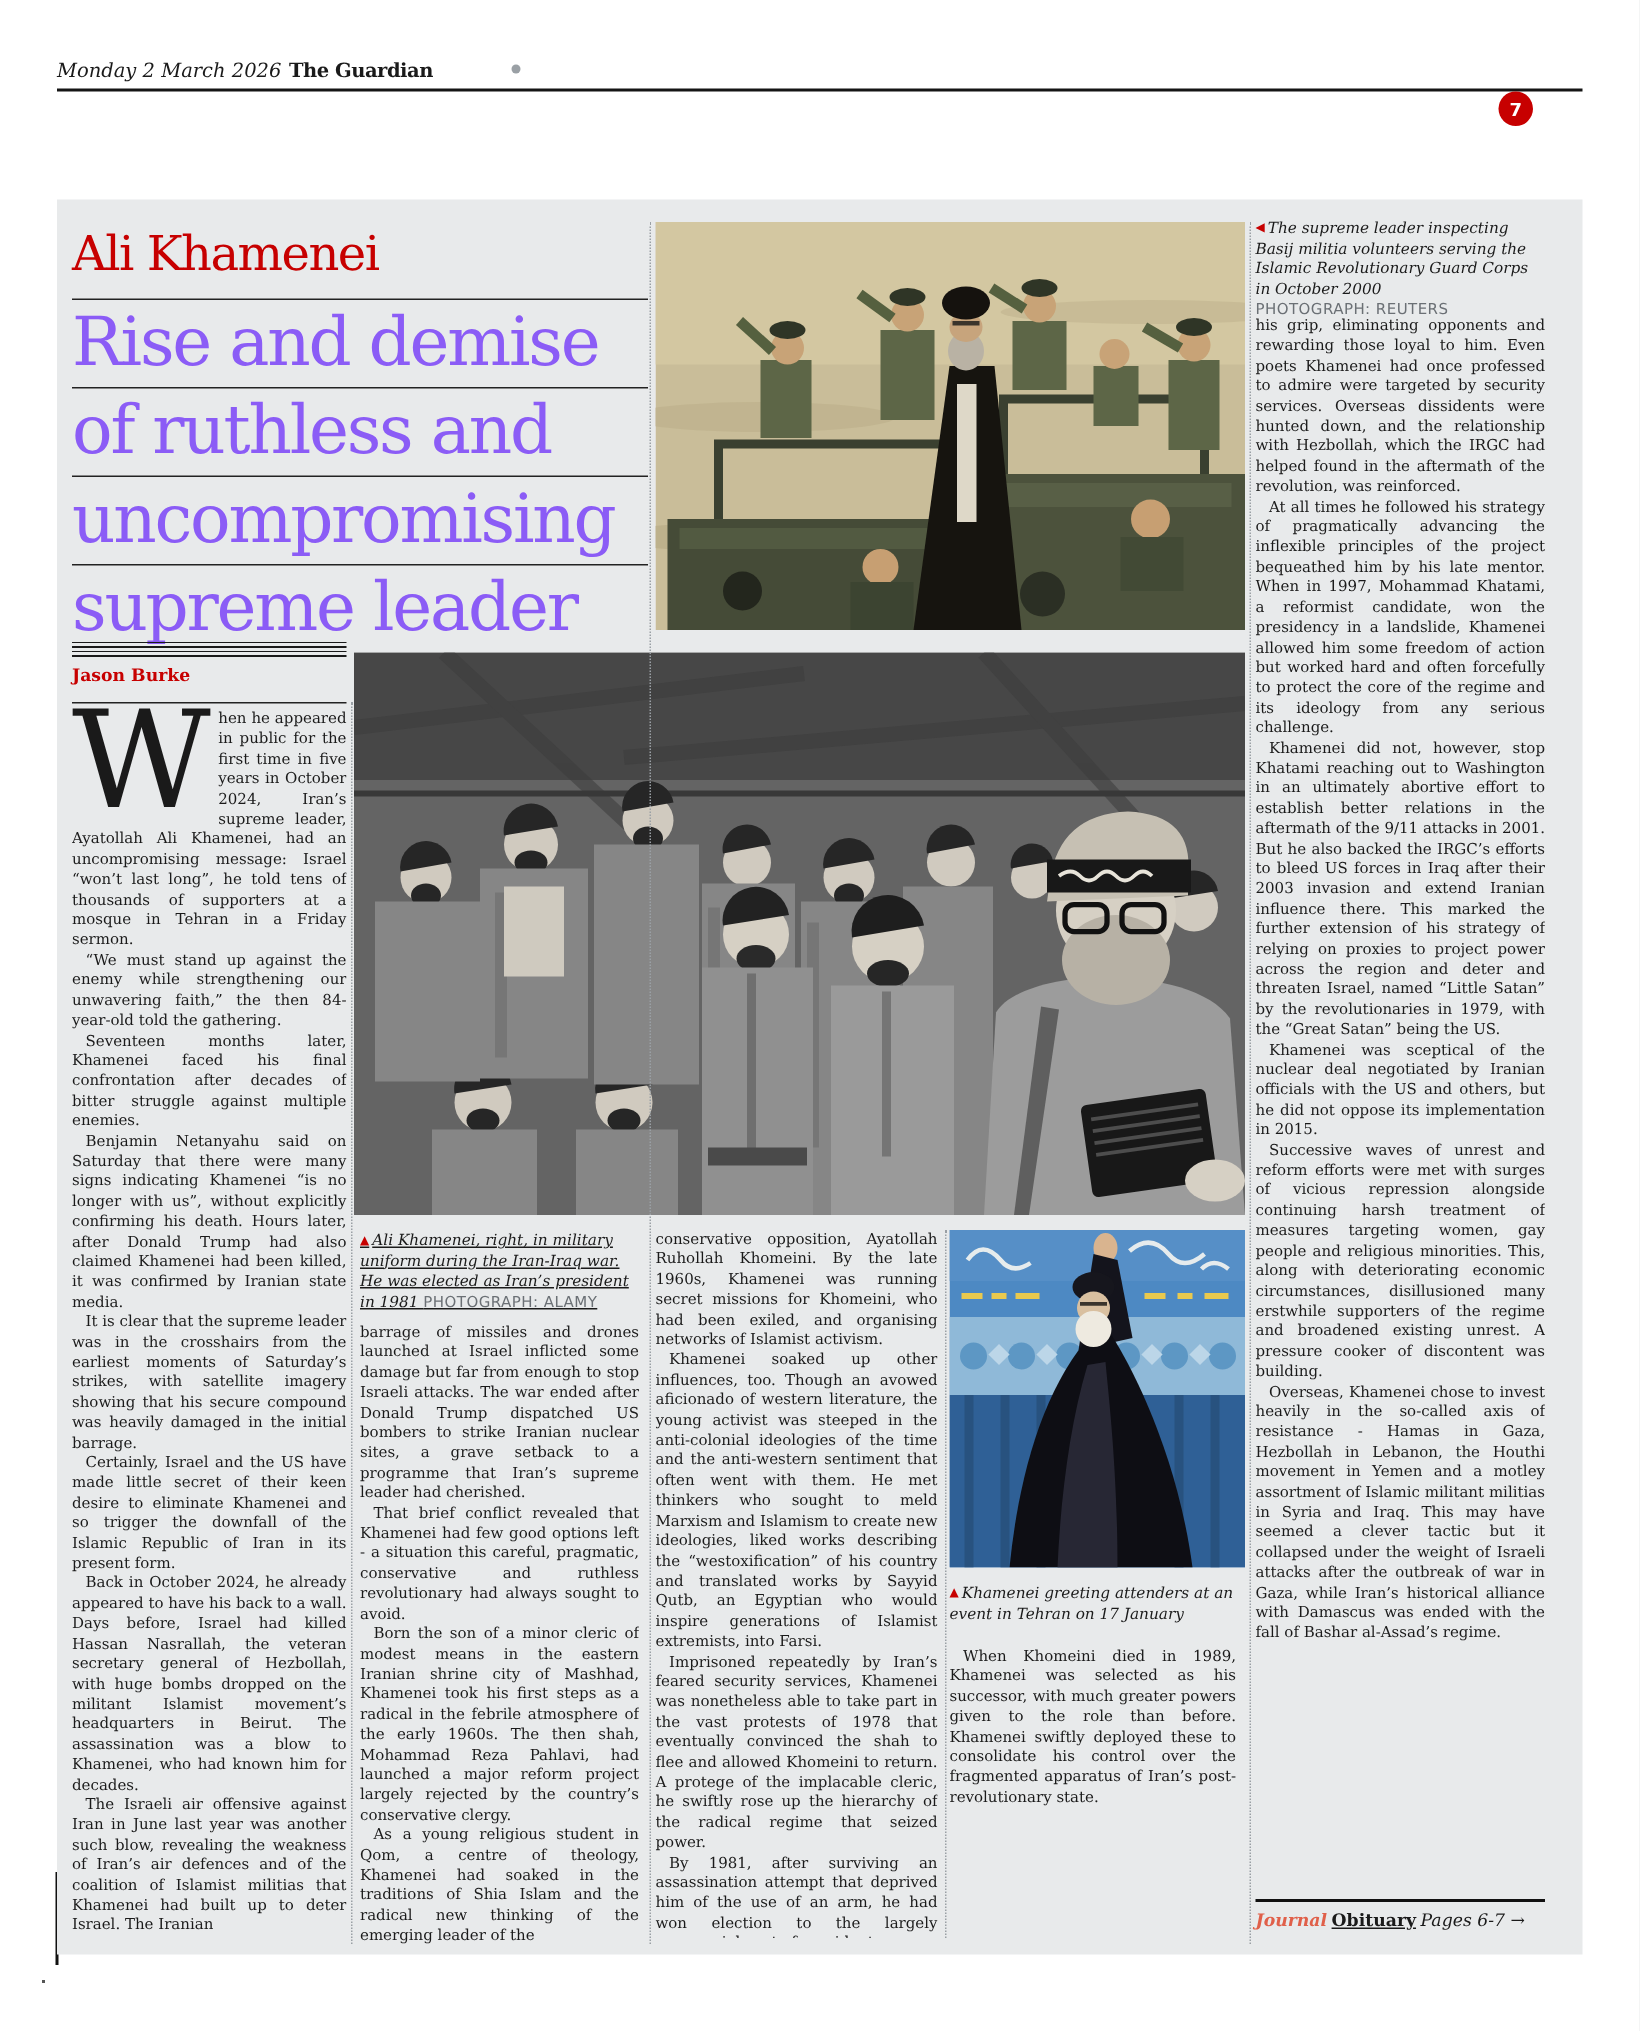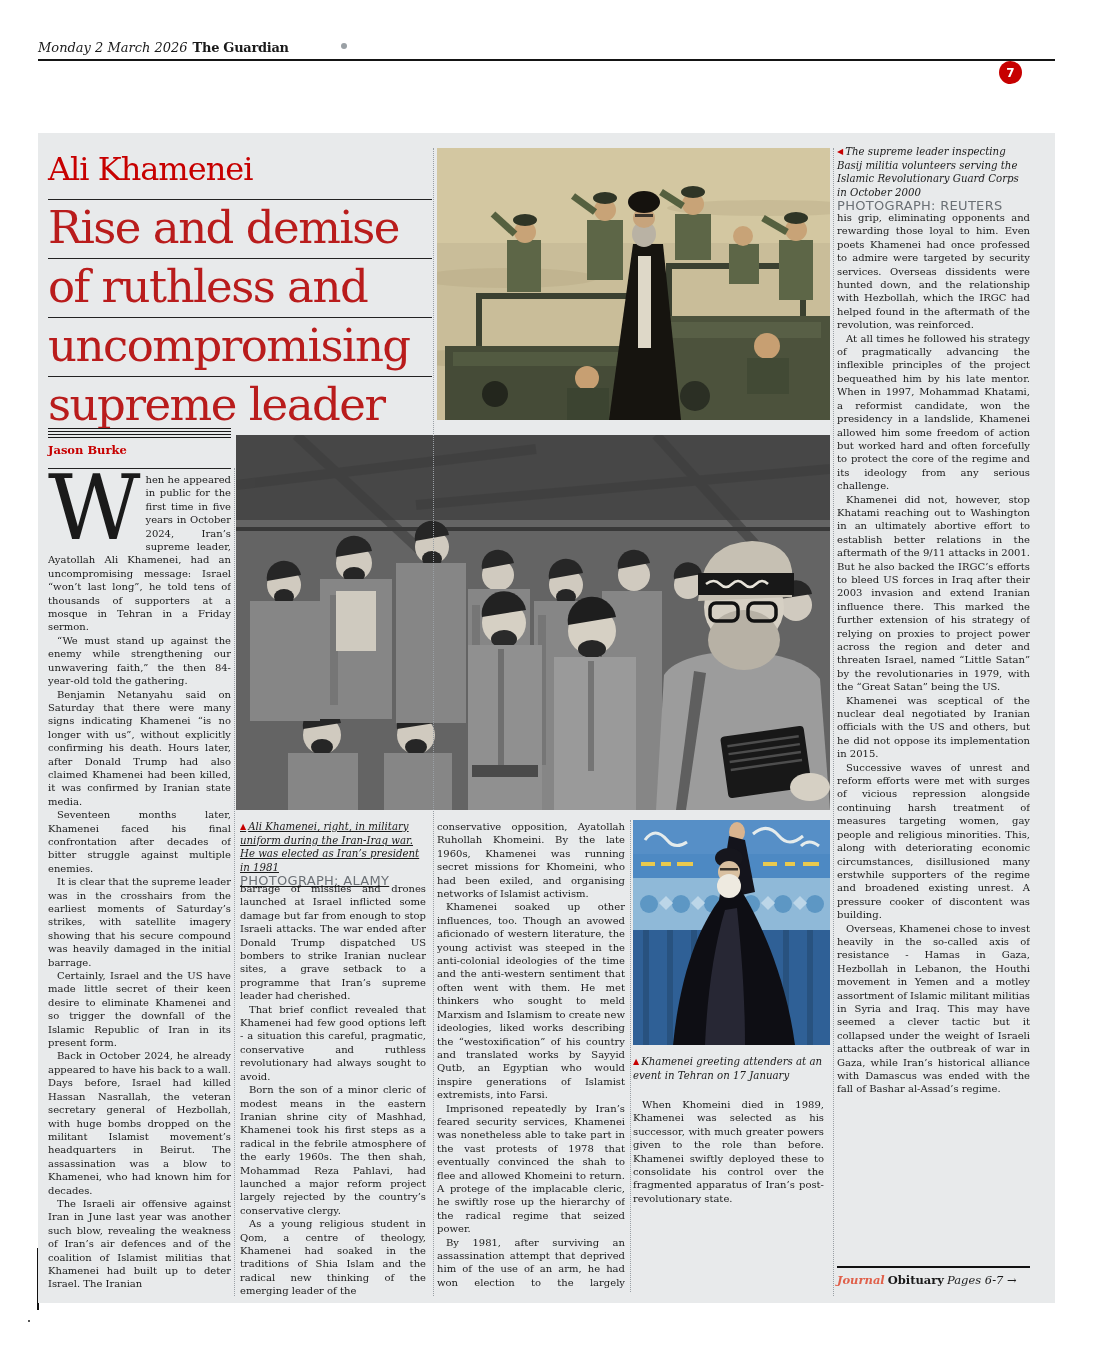--- a/index.html
+++ b/index.html
@@ -20,21 +20,21 @@
   .edge-tick{position:absolute;left:37px;top:1248px;width:2px;height:62px;background:#111;}
   .stray-dot{position:absolute;left:28px;top:1320px;width:2px;height:2px;background:#555;}
 
   
   .canvas{position:absolute;left:38px;top:133px;width:1017px;height:1170px;background:#e8eaeb;}
 
   
   .headline{position:absolute;left:10px;top:10px;width:384px;}
   .kicker{font-size:32px;line-height:52px;letter-spacing:-1px;color:#c70000;
     border-bottom:1.5px solid #222;padding-bottom:4px;}
-  .hl-line{font-size:45px;line-height:52px;letter-spacing:-1.5px;color:#b91c1c;
+  .hl-line{font-size:45px;line-height:52px;letter-spacing:-1.5px;color:#8b5cf6;
     border-bottom:1.5px solid #222;padding:2px 0 4px;}
   .hl-line.last{border-bottom:none;}
 
   
   .byline{position:absolute;left:10px;top:295px;width:183px;}
   .byline-rules{height:10px;width:100%;margin-bottom:5px;
     background:repeating-linear-gradient(to bottom,#1a1a1a 0,#1a1a1a 1px,transparent 1px,transparent 3px);}
   .byline-name{font-size:11.5px;font-weight:bold;color:#c70000;}
 
   
@@ -44,21 +44,21 @@
   .dropcap{float:left;font-size:90px;line-height:66px;padding:2px 5px 0 0;font-weight:normal;}
   #col1{left:10px;top:335px;width:183px;height:828px;border-top:1.5px solid #222;padding-top:4px;}
   #col2{left:202px;top:749px;width:186px;height:420px;}
   #col3{left:399px;top:687px;width:188px;height:472px;}
   #col4{left:595px;top:965px;width:191px;height:212px;}
   #col5{left:799px;top:78px;width:193px;height:1048px;}
 
   
   .caption{font-size:10.2px;font-style:italic;line-height:13.6px;text-align:left;color:#1a1a1a;}
   .caption .marker{color:#c70000;font-style:normal;font-size:8px;vertical-align:1px;padding-right:2px;}
-  .caption .credit{font-style:normal;font-family:"DejaVu Sans",sans-serif;font-size:13px;
+  .caption .credit{font-style:normal;font-family:"DejaVu Sans",sans-serif;font-size:10px;
     color:#6b7075;letter-spacing:0.3px;white-space:nowrap;}
   #caption-jeep{position:absolute;left:799px;top:12px;width:193px;}
   #caption-warfront{position:absolute;left:202px;top:687px;width:186px;text-decoration:underline;}
   #caption-greeting{position:absolute;left:595px;top:922px;width:191px;}
 
   
   .photo{position:absolute;display:block;}
   #photo-jeep{left:399px;top:15px;width:393px;height:272px;}
   #photo-warfront{left:198px;top:302px;width:594px;height:375px;}
   #photo-greeting{left:595px;top:687px;width:197px;height:225px;}
@@ -67,21 +67,21 @@
   .vsep{position:absolute;width:0;border-left:1px dotted #9aa0a5;}
   #sep1{left:196px;top:335px;height:828px;}
   #sep2{left:395px;top:15px;height:1148px;}
   #sep3{left:591.5px;top:687px;height:472px;}
   #sep4{left:795px;top:15px;height:1148px;}
 
   
   .footer{position:absolute;left:799px;top:1133px;width:193px;border-top:2px solid #111;
     padding-top:5px;font-size:11.5px;white-space:nowrap;}
   .footer .brand{color:#e0604a;font-weight:bold;font-style:italic;}
-  .footer .section{font-weight:bold;margin-left:3px;}
+  .footer .section{font-weight:bold;margin-left:3px;text-decoration:underline;}
   .footer .pages{font-style:italic;margin-left:3px;}
 </style>
 </head>
 <body>
 
 <div class="masthead">
   <span class="date">Monday 2 March 2026</span><span class="paper">The Guardian</span>
 </div>
 <div class="header-dot"></div>
 <div class="header-rule"></div>
@@ -313,22 +313,22 @@
     <span class="marker">▲</span><span>Ali Khamenei, right, in military uniform during the Iran-Iraq war. He was elected as Iran’s president in 1981 </span><span class="credit">PHOTOGRAPH: ALAMY</span>
   </div>
 
   <div id="caption-greeting" class="caption">
     <span class="marker">▲</span><span>Khamenei greeting attenders at an event in Tehran on 17 January</span>
   </div>
 
   <div id="col1" class="col">
     <p><span class="dropcap">W</span><span>hen he appeared in public for the first time in five years in October 2024, Iran’s supreme leader, Ayatollah Ali Khamenei, had an uncompromising message: Israel “won’t last long”, he told tens of thousands of supporters at a mosque in Tehran in a Friday sermon.</span></p>
     <p class="ind">“We must stand up against the enemy while strengthening our unwavering faith,” the then 84-year-old told the gathering.</p>
+    <p class="ind">Seventeen months later, Khamenei faced his final confrontation after decades of bitter struggle against multiple enemies.</p>
     <p class="ind">Benjamin Netanyahu said on Saturday that there were many signs indicating Khamenei “is no longer with us”, without explicitly confirming his death. Hours later, after Donald Trump had also claimed Khamenei had been killed, it was confirmed by Iranian state media.</p>
-    <p class="ind">Seventeen months later, Khamenei faced his final confrontation after decades of bitter struggle against multiple enemies.</p>
     <p class="ind">It is clear that the supreme leader was in the crosshairs from the earliest moments of Saturday’s strikes, with satellite imagery showing that his secure compound was heavily damaged in the initial barrage.</p>
     <p class="ind">Certainly, Israel and the US have made little secret of their keen desire to eliminate Khamenei and so trigger the downfall of the Islamic Republic of Iran in its present form.</p>
     <p class="ind">Back in October 2024, he already appeared to have his back to a wall. Days before, Israel had killed Hassan Nasrallah, the veteran secretary general of Hezbollah, with huge bombs dropped on the militant Islamist movement’s headquarters in Beirut. The assassination was a blow to Khamenei, who had known him for decades.</p>
     <p class="ind">The Israeli air offensive against Iran in June last year was another such blow, revealing the weakness of Iran’s air defences and of the coalition of Islamist militias that Khamenei had built up to deter Israel. The Iranian</p>
   </div>
 
   <div id="col2" class="col">
     <p>barrage of missiles and drones launched at Israel inflicted some damage but far from enough to stop Israeli attacks. The war ended after Donald Trump dispatched US bombers to strike Iranian nuclear sites, a grave setback to a programme that Iran’s supreme leader had cherished.</p>
     <p class="ind">That brief conflict revealed that Khamenei had few good options left - a situation this careful, pragmatic, conservative and ruthless revolutionary had always sought to avoid.</p>
     <p class="ind">Born the son of a minor cleric of modest means in the eastern Iranian shrine city of Mashhad, Khamenei took his first steps as a radical in the febrile atmosphere of the early 1960s. The then shah, Mohammad Reza Pahlavi, had launched a major reform project largely rejected by the country’s conservative clergy.</p>

